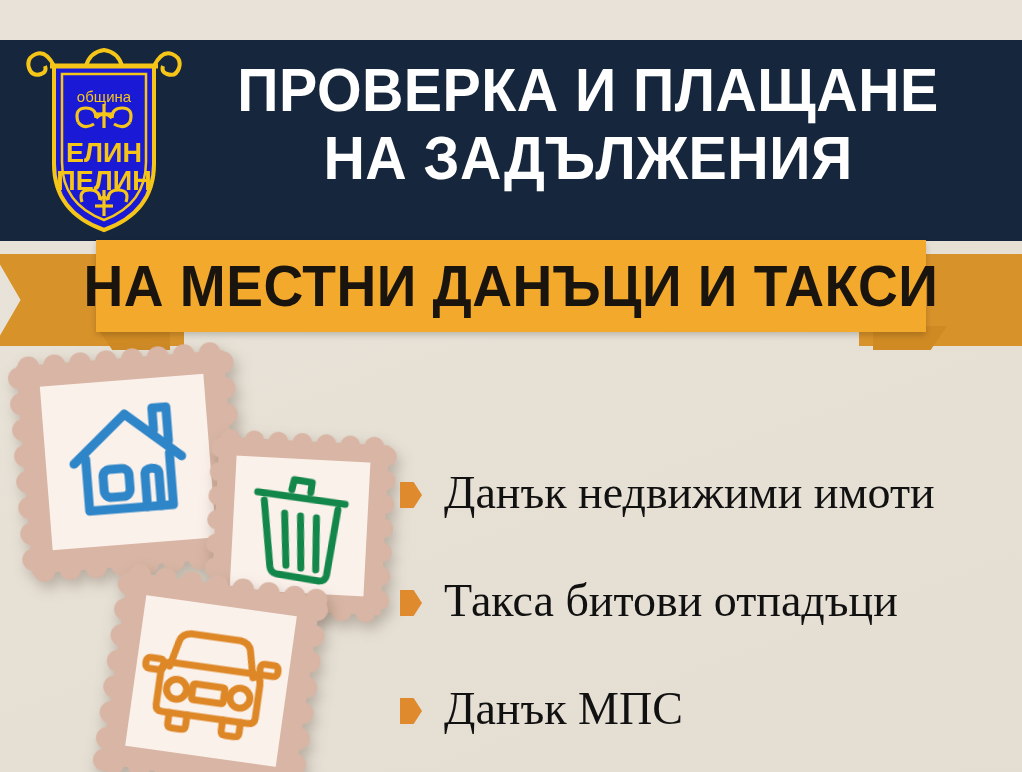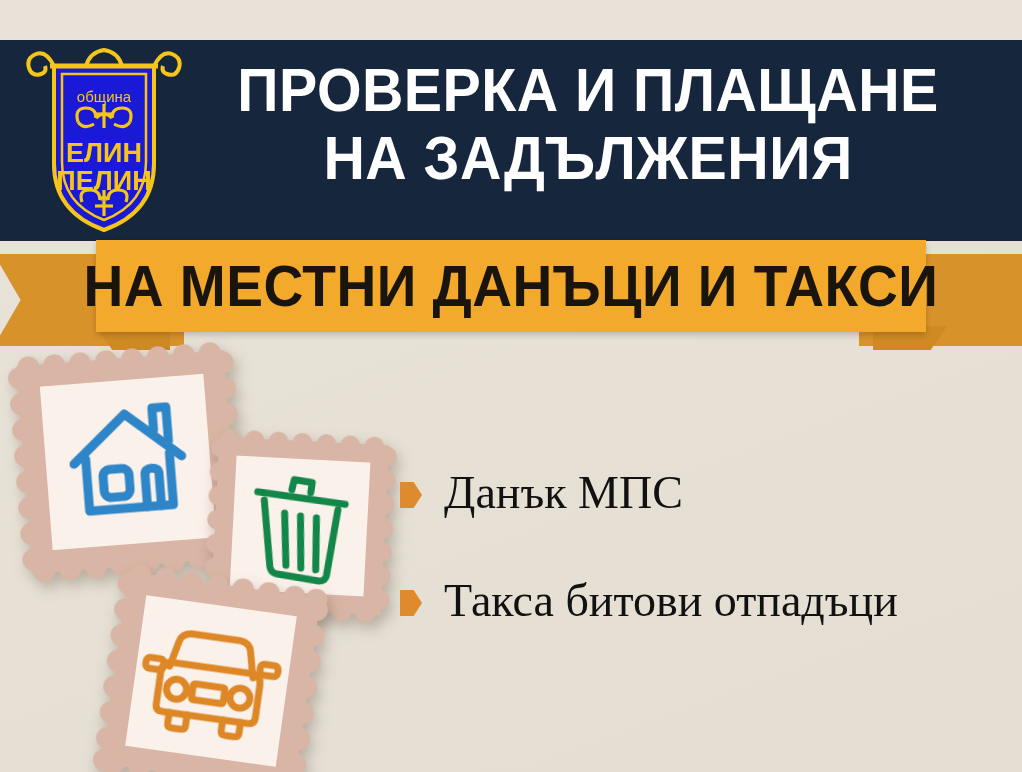--- a/index.html
+++ b/index.html
@@ -321,26 +321,30 @@
         <rect x="40" y="92" width="18" height="11" rx="4"></rect>
         <rect x="154" y="83" width="18" height="11" rx="4"></rect>
         <path d="M70 144 L70 155 Q70 159 75 159 L83 159 Q88 159 88 155 L88 144"></path>
         <path d="M124 144 L124 155 Q124 159 129 159 L137 159 Q142 159 142 155 L142 144"></path>
       </g>
     </svg>
   </div>
 
   <div class="list">
 
+    <div class="list-item">
+      <span class="bullet"></span>
+      <span class="list-label">Данък недвижими имоти</span>
+    </div>
+
+    <div class="list-item">
+      <span class="bullet"></span>
+      <span class="list-label">Такса битови отпадъци</span>
+    </div>
 
     <div class="list-item">
       <span class="bullet"></span>
       <span class="list-label">Данък МПС</span>
     </div>
 
-    <div class="list-item">
-      <span class="bullet"></span>
-      <span class="list-label">Такса битови отпадъци</span>
-    </div>
-
   </div>
 
 </div>
 
 </body></html>

